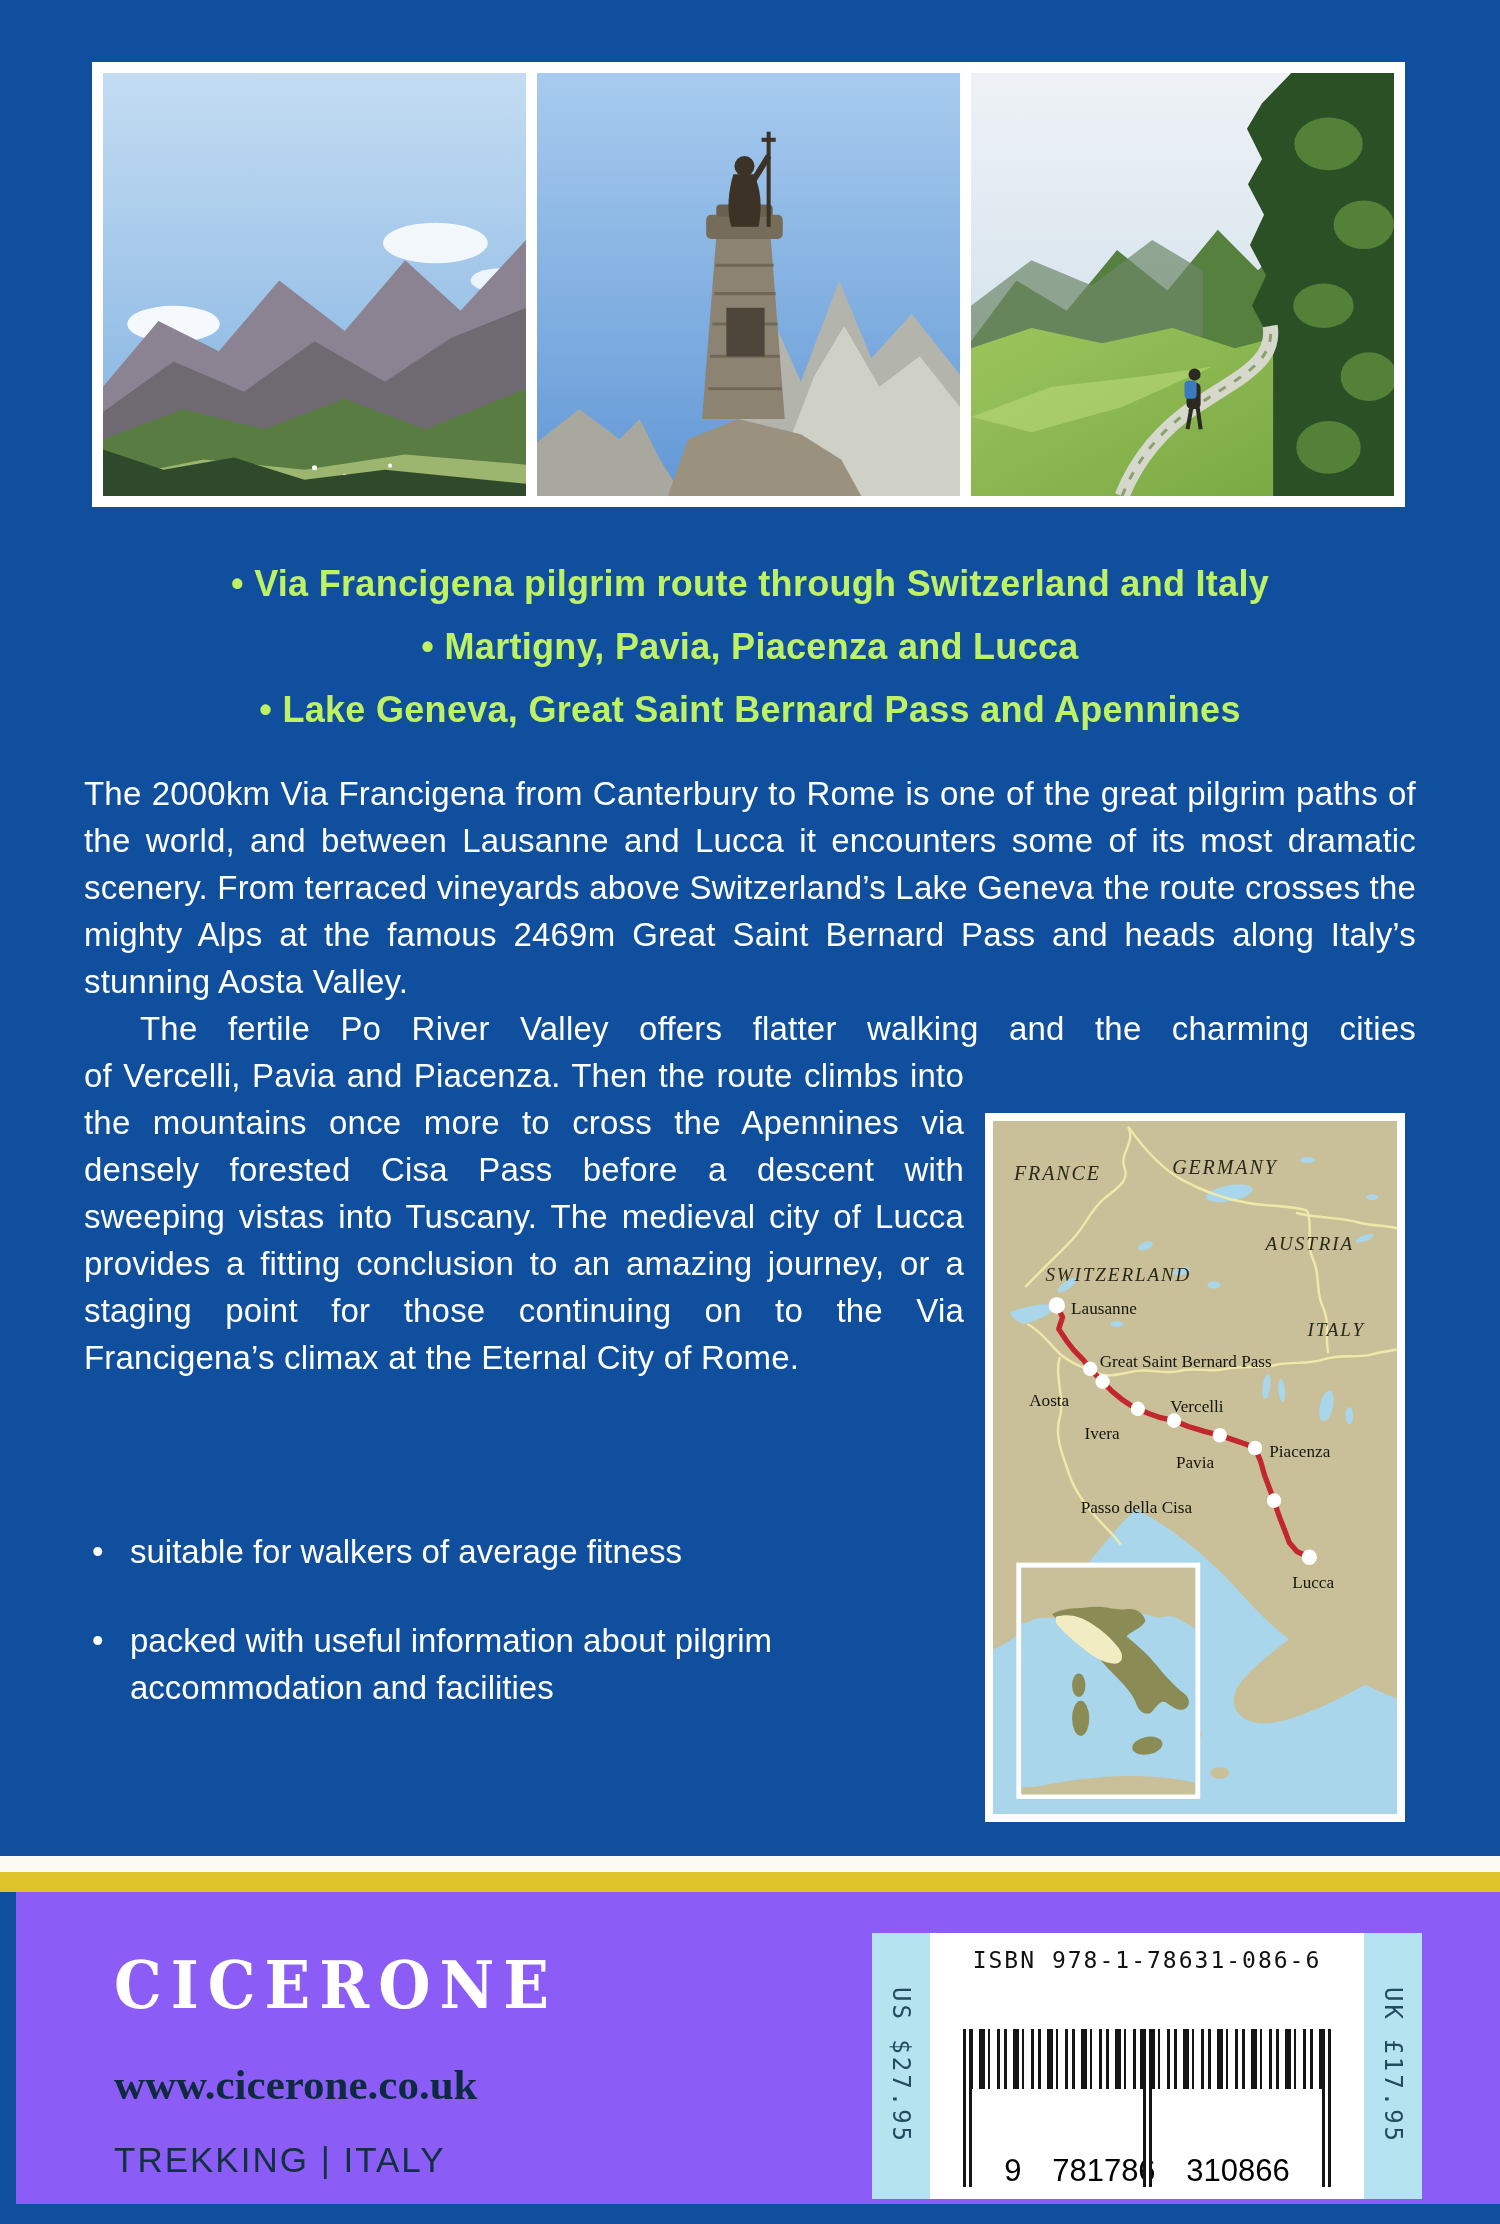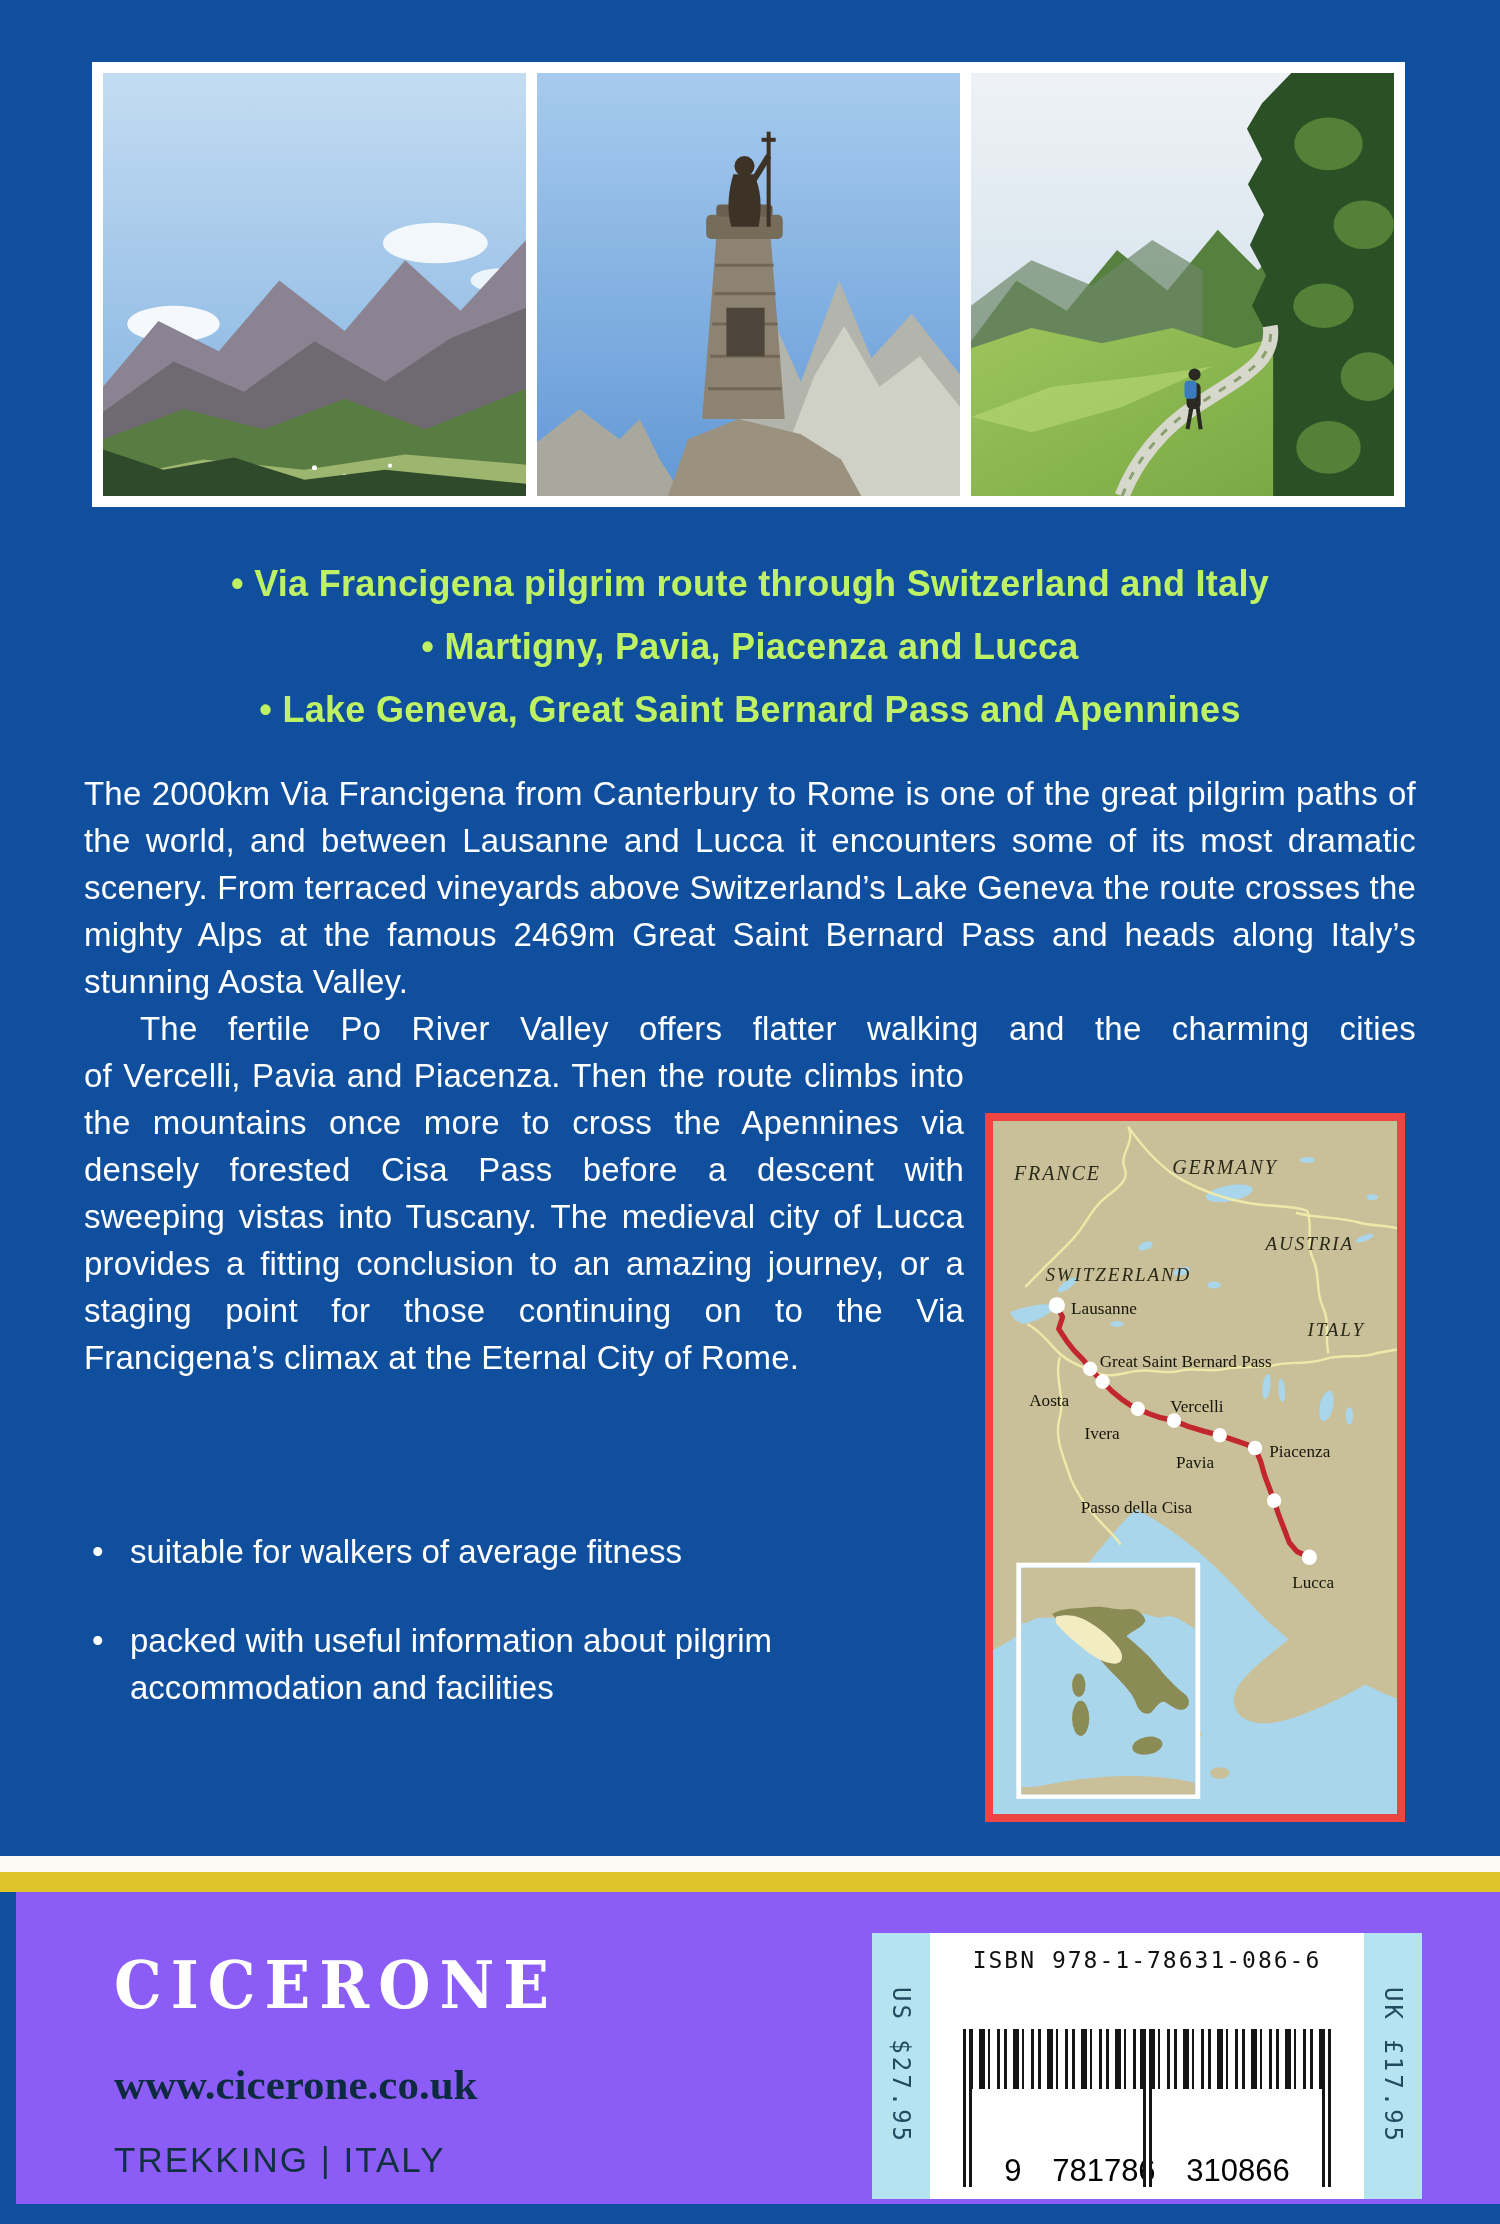--- a/index.html
+++ b/index.html
@@ -37,21 +37,21 @@
   .features{
     position:absolute;left:84px;top:1528px;width:820px;
     color:#ffffff;font-size:33px;line-height:47px;
     list-style:none;margin:0;padding:0;
   }
   .features li{position:relative;padding-left:46px;margin-bottom:42px;}
   .features li::before{content:"•";position:absolute;left:8px;top:0;}
   
   .map-box{
     position:absolute;left:985px;top:1113px;width:420px;height:709px;
-    background:#c9c099;border:8px solid #ef4444;box-sizing:border-box;
+    background:#c9c099;border:8px solid #ffffff;box-sizing:border-box;
   }
   .map-box svg{display:block;width:100%;height:100%;}
   .map-country{font-family:"Liberation Serif",serif;font-style:italic;letter-spacing:2px;fill:#2b2a1a;}
   .map-city{font-family:"Liberation Serif",serif;fill:#15150a;}
   
   .band-white{position:absolute;left:0;top:1856px;width:1500px;height:16px;background:#fbfbf3;}
   .band-yellow{position:absolute;left:0;top:1872px;width:1500px;height:20px;background:#dfc32a;}
   .footer{position:absolute;left:16px;top:1892px;width:1500px;height:312px;background:#8b5cf6;}
   .logo{
     position:absolute;left:98px;top:58px;color:#ffffff;

